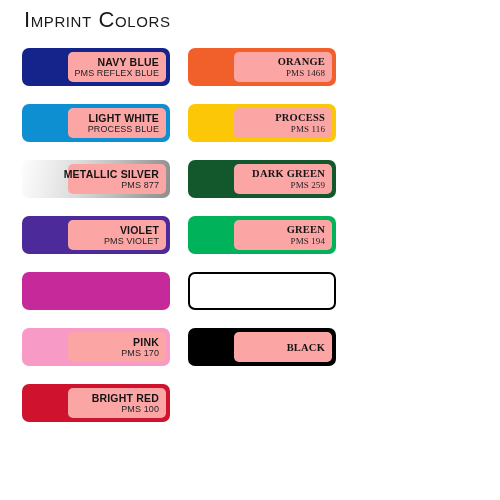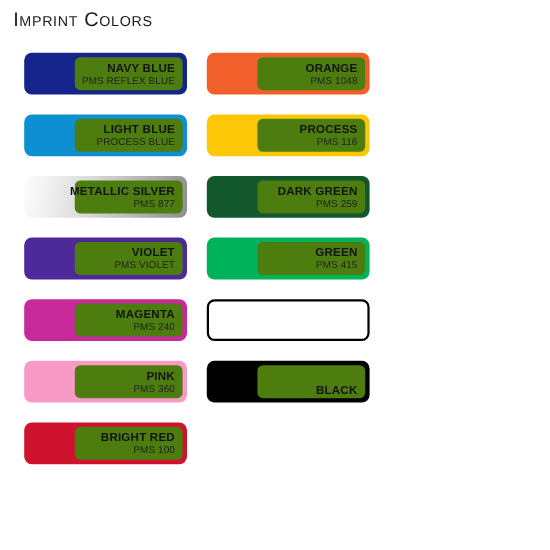--- a/index.html
+++ b/index.html
@@ -17,24 +17,24 @@
 
   #page {
     position: relative;
     width: 500px;
     height: 500px;
     background: #ffffff;
   }
 
   #page-title {
     position: absolute;
-    left: 12px;
+    left: 24px;
     top: 9px;
     font-family: "Liberation Sans", sans-serif;
-    font-size: 18px;
+    font-size: 22px;
     font-weight: 400;
     font-variant: small-caps;
     letter-spacing: 0.6px;
     color: #1a1a1a;
     white-space: nowrap;
     line-height: 1;
   }
 
   #grid {
     position: absolute;
@@ -51,37 +51,37 @@
   .swatch {
     position: absolute;
     top: 4px;
     width: 148px;
     height: 38px;
     border-radius: 7px;
     box-sizing: border-box;
     overflow: visible;
   }
   .swatch.col-left  { left: 22px; }
-  .swatch.col-right { left: 188px; }
+  .swatch.col-right { left: 188px; font-family: Liberation Serif, serif; }
 
   
   .chip-bg {
     position: absolute;
     inset: 0;
     border-radius: 7px;
   }
 
   
   .plate {
     position: absolute;
     left: 46px;
     top: 4px;
     right: 4px;
     bottom: 4px;
-    background: #4d7c0f;
+    background: #fca5a5;
     border-radius: 5px;
     box-sizing: border-box;
     display: flex;
     flex-direction: column;
     align-items: flex-end;
     justify-content: center;
     padding-right: 7px;
   }
 
   .plate .name {
@@ -111,21 +111,20 @@
     border: 2px solid #000000;
   }
   .swatch.outlined .plate {
     border: 1.5px solid #000000;
     border-radius: 5px;
   }
 
   
   .swatch.inverted .plate {
     border: none;
-    justify-content: flex-end;
   }
 
   
   .chip-bg.gradient {
     background-image: linear-gradient(100deg, #fdfdfd 0%, #f0f0f0 16%, #d9d9d9 40%, #bdbdbd 64%, #9e9e9e 86%, #8f8f8f 100%);
   }
 </style>
 </head>
 <body>
 
@@ -139,29 +138,29 @@
           <div class="chip-bg" style="background: rgb(20, 36, 138);"></div>
           <div class="plate">
             <div class="name">NAVY BLUE</div>
             <div class="code">PMS REFLEX BLUE</div>
           </div>
         </div>
         <div class="swatch col-right">
           <div class="chip-bg" style="background: rgb(241, 95, 43);"></div>
           <div class="plate">
             <div class="name">ORANGE</div>
-            <div class="code">PMS 1048</div>
+            <div class="code">PMS 1468</div>
           </div>
         </div>
       </div>
       <div class="row">
         <div class="swatch col-left">
           <div class="chip-bg" style="background: rgb(14, 143, 209);"></div>
           <div class="plate">
-            <div class="name">LIGHT BLUE</div>
+            <div class="name">LIGHT WHITE</div>
             <div class="code">PROCESS BLUE</div>
           </div>
         </div>
         <div class="swatch col-right">
           <div class="chip-bg" style="background: rgb(251, 199, 7);"></div>
           <div class="plate">
             <div class="name">PROCESS</div>
             <div class="code">PMS 116</div>
           </div>
         </div>
@@ -187,42 +186,38 @@
           <div class="chip-bg" style="background: rgb(76, 42, 154);"></div>
           <div class="plate">
             <div class="name">VIOLET</div>
             <div class="code">PMS VIOLET</div>
           </div>
         </div>
         <div class="swatch col-right">
           <div class="chip-bg" style="background: rgb(0, 178, 89);"></div>
           <div class="plate">
             <div class="name">GREEN</div>
-            <div class="code">PMS 415</div>
+            <div class="code">PMS 194</div>
           </div>
         </div>
       </div>
       <div class="row">
         <div class="swatch col-left">
           <div class="chip-bg" style="background: rgb(198, 42, 154);"></div>
-          <div class="plate">
-            <div class="name">MAGENTA</div>
-            <div class="code">PMS 240</div>
-          </div>
         </div>
         <div class="swatch col-right outlined">
           <div class="chip-bg" style="background: rgb(255, 255, 255);"></div>
         </div>
       </div>
       <div class="row">
         <div class="swatch col-left">
           <div class="chip-bg" style="background: rgb(247, 154, 198);"></div>
           <div class="plate">
             <div class="name">PINK</div>
-            <div class="code">PMS 360</div>
+            <div class="code">PMS 170</div>
           </div>
         </div>
         <div class="swatch col-right inverted">
           <div class="chip-bg" style="background: rgb(0, 0, 0);"></div>
           <div class="plate single">
             <div class="name">BLACK</div>
           </div>
         </div>
       </div>
       <div class="row">

